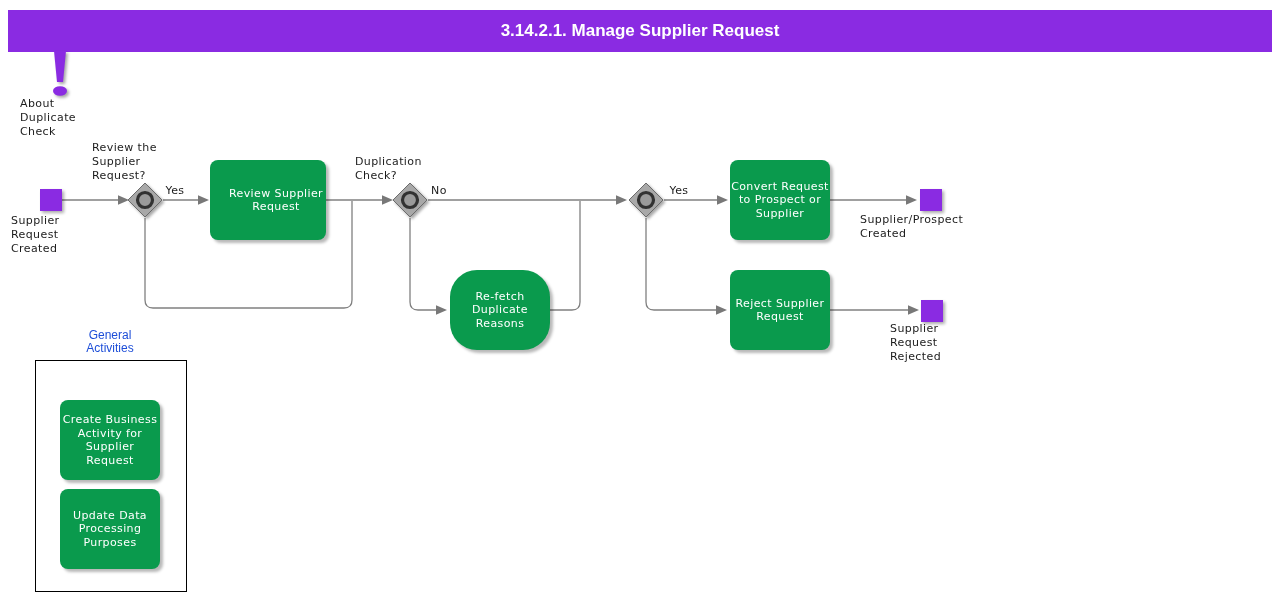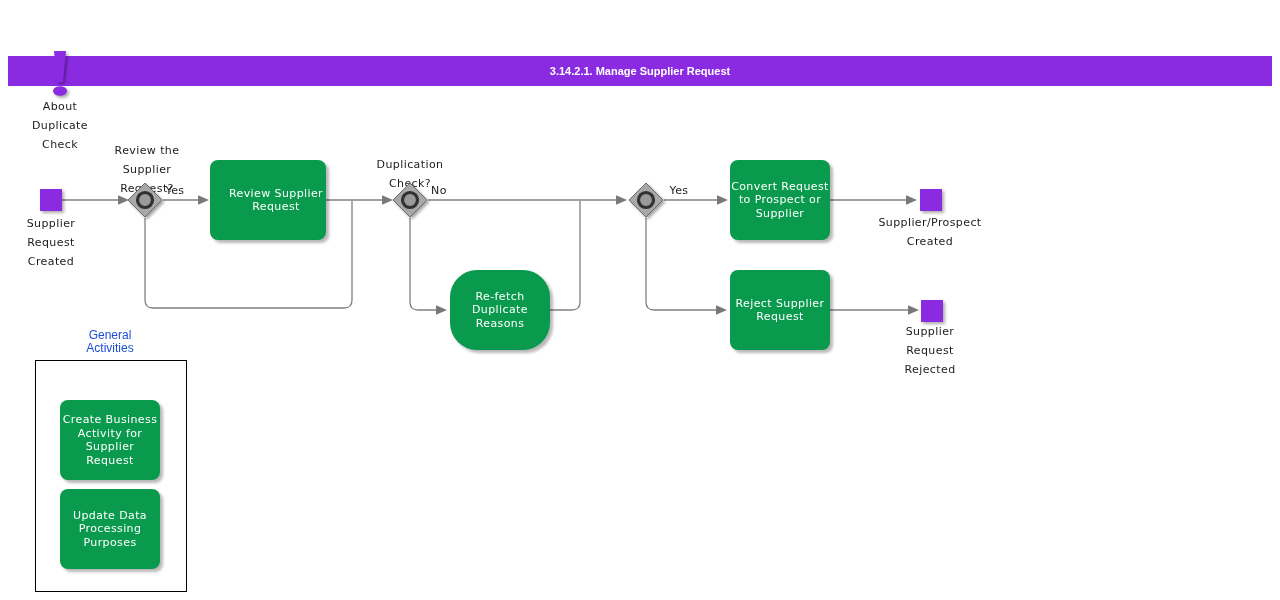--- a/index.html
+++ b/index.html
@@ -2,28 +2,28 @@
 <html><head>
 <meta charset="utf-8">
 <style>
   html,body{margin:0;padding:0;background:#ffffff;}
   .canvas{
     position:relative;width:1280px;height:600px;background:#ffffff;overflow:hidden;
     font-family:"DejaVu Sans",sans-serif;color:#151515;
   }
   .abs{position:absolute;}
   .header{
-    left:8px;top:10px;width:1264px;height:30px;background:#8A2BE2;
+    left:8px;top:10px;width:1264px;height:42px;background:#8A2BE2;
     display:flex;align-items:center;justify-content:center;
     color:#ffffff;font-family:"Liberation Sans",sans-serif;
-    font-size:11px;font-weight:bold;margin-top:46px;
+    font-size:17px;font-weight:bold;
   }
   .lbl{
-    font-size:11px;line-height:19px;letter-spacing:0.4px;
-    text-align:center;white-space:pre-line;color:#1c1c1c;
+    font-size:11px;line-height:14px;letter-spacing:0.4px;
+    text-align:left;white-space:pre-line;color:#1c1c1c;
   }
   .plain{
     font-family:"Liberation Sans",sans-serif;font-size:12px;line-height:13px;
     letter-spacing:0;text-align:center;white-space:pre-line;color:#1d4ed8;
   }
   .task{
     width:100px;height:80px;background:#0A9A4D;border-radius:8px;
     box-shadow:3px 3px 3px rgba(0,0,0,0.28);
     display:flex;align-items:center;justify-content:center;
     color:#ffffff;font-size:11px;line-height:13.5px;letter-spacing:0.4px;

